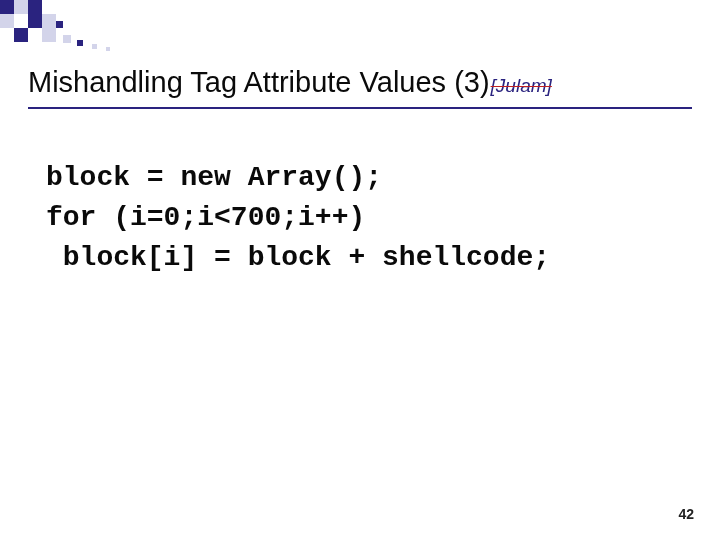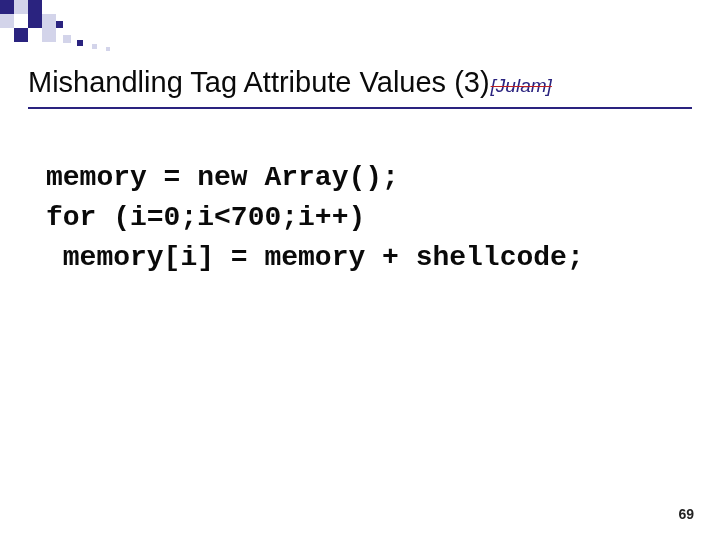--- a/index.html
+++ b/index.html
@@ -112,17 +112,17 @@
   <div class="sq sq12"></div>
   <div class="sq sq13"></div>
 </div>
 
 <div class="title-area">
   <span class="slide-title">Mishandling Tag Attribute Values (3)</span><span class="title-sub">[Julam]</span>
 </div>
 
 <div class="title-underline"></div>
 
-<div class="code-block"><span>memory = new Array();</span>
+<div class="code-block"><span>block = new Array();</span>
 <span>for (i=0;i&lt;700;i++)</span>
-<span> memory[i] = memory + shellcode;</span></div>
+<span> block[i] = block + shellcode;</span></div>
 
-<div class="page-number">69</div>
+<div class="page-number">42</div>
 
 </body></html>

